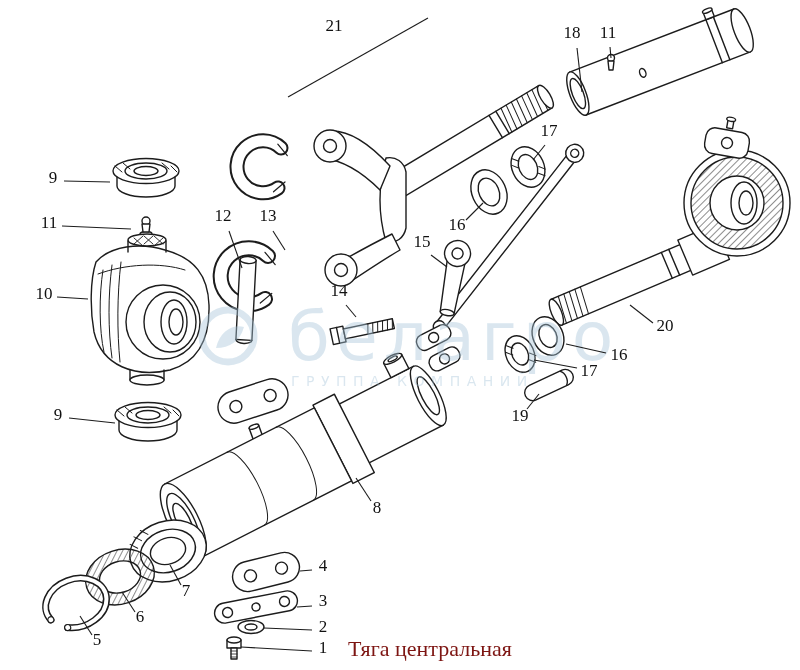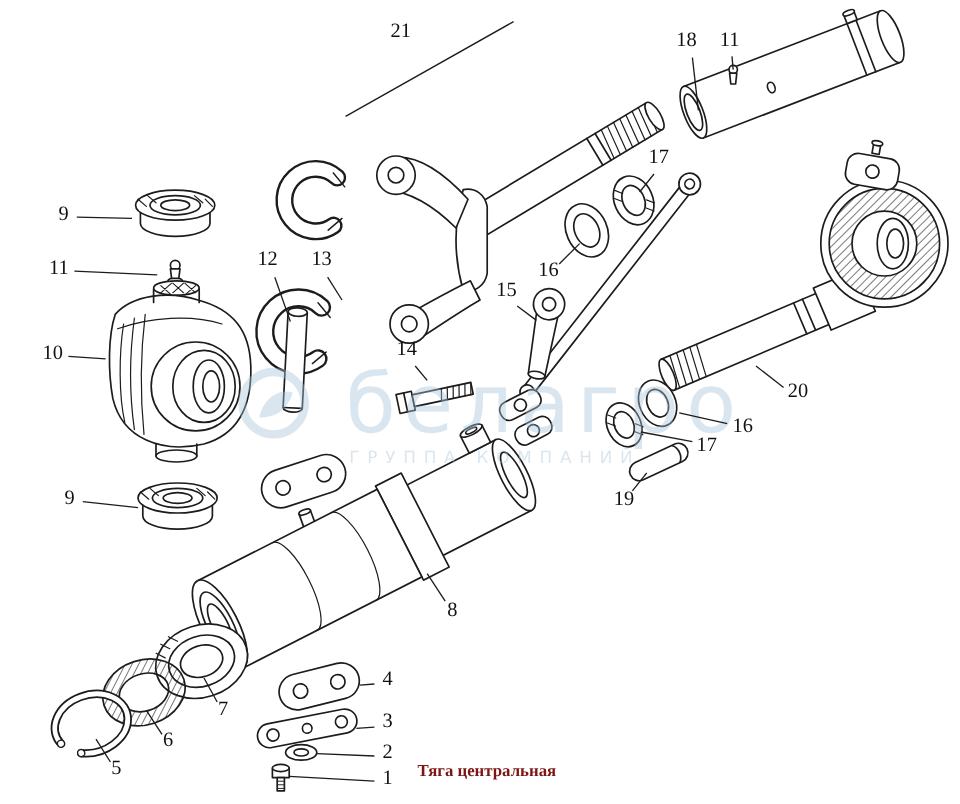--- a/index.html
+++ b/index.html
@@ -1,19 +1,19 @@
 <!DOCTYPE html>
 <html><head>
 <meta charset="utf-8">
 <style>
   html,body{margin:0;padding:0;background:#fff;}
   .stage{position:relative;width:800px;height:670px;background:#fff;overflow:hidden;
          font-family:"Liberation Serif", serif;}
   .stage svg{position:absolute;left:0;top:0;}
-  .diagram-title{position:absolute;left:348px;top:636px;font-size:14px;font-weight:bold;
+  .diagram-title{position:absolute;left:348px;top:636px;font-size:22px;font-weight:normal;
          font-family:"Liberation Serif", serif;}
   text.callout{font-family:"Liberation Serif", serif;font-size:17px;fill:#111;text-anchor:middle;}
   line.leader{stroke:#1c1c1c;stroke-width:1.1;}
   text.wm-big{font-family:"DejaVu Sans", sans-serif;font-size:68px;letter-spacing:6px;}
   text.wm-small{font-family:"DejaVu Sans", sans-serif;font-size:14px;letter-spacing:6.5px;}
 </style>
 </head>
 <body>
 
 <div class="stage">

